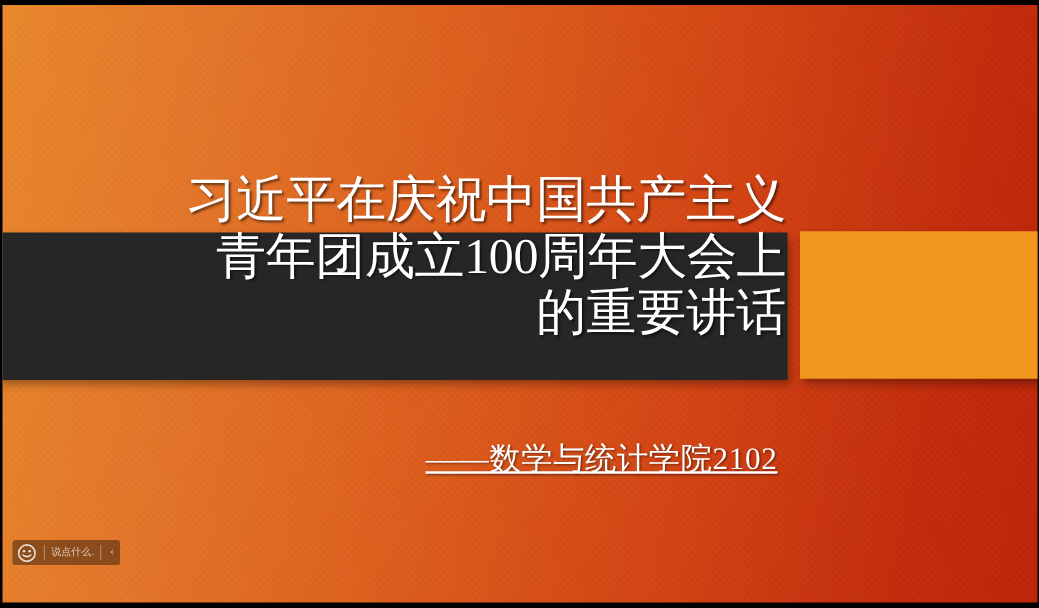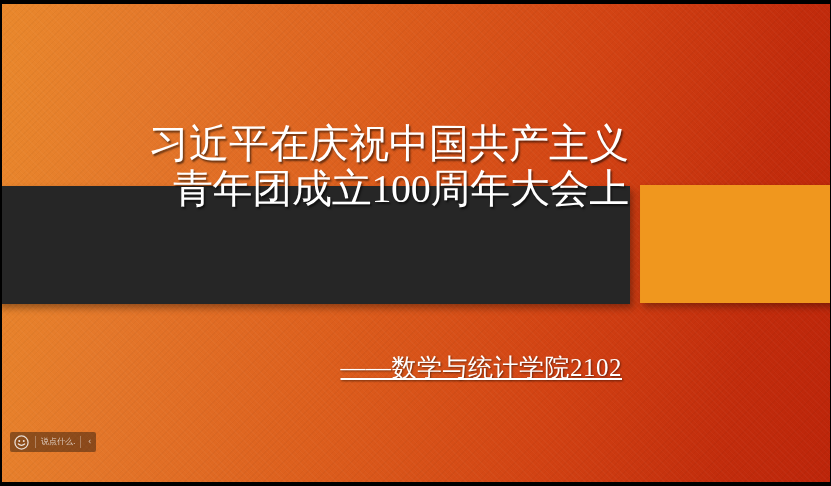--- a/index.html
+++ b/index.html
@@ -63,21 +63,21 @@
     width: 634px;
     height: 118px;
     background: #262626;
     box-shadow: 3px 4px 7px rgba(0,0,0,0.35);
   }
 
   
   #title-block {
     position: absolute;
     left: 0px;
-    top: 117px;
+    top: 133px;
     width: 627px;
     text-align: right;
     color: #ffffff;
     font-size: 40px;
     line-height: 45px;
     letter-spacing: 0px;
     font-weight: 400;
     text-shadow: 1.5px 1.5px 2px rgba(0,0,0,0.55);
     white-space: nowrap;
   }
@@ -158,20 +158,21 @@
 
     <div id="slide-texture"></div>
 
     <div id="accent-rect"></div>
 
     <div id="title-band"></div>
 
     <div id="title-block">
       <span class="tline l1">习近平在庆祝中国共产主义</span>
       <span class="tline l2">青年团成立100周年大会上</span>
+      <span class="tline l3">的重要讲话</span>
     </div>
 
     <div id="subtitle">——数学与统计学院2102</div>
 
     <div id="comment-bar">
       <div id="comment-emoji-btn">
         <svg width="15" height="15" viewBox="0 0 16 16" aria-hidden="true">
           <circle cx="8" cy="8" r="7" fill="none" stroke="rgba(255,255,255,0.80)" stroke-width="1.4"></circle>
           <circle cx="5.6" cy="6.3" r="1.05" fill="rgba(255,255,255,0.85)"></circle>
           <circle cx="10.4" cy="6.3" r="1.05" fill="rgba(255,255,255,0.85)"></circle>

